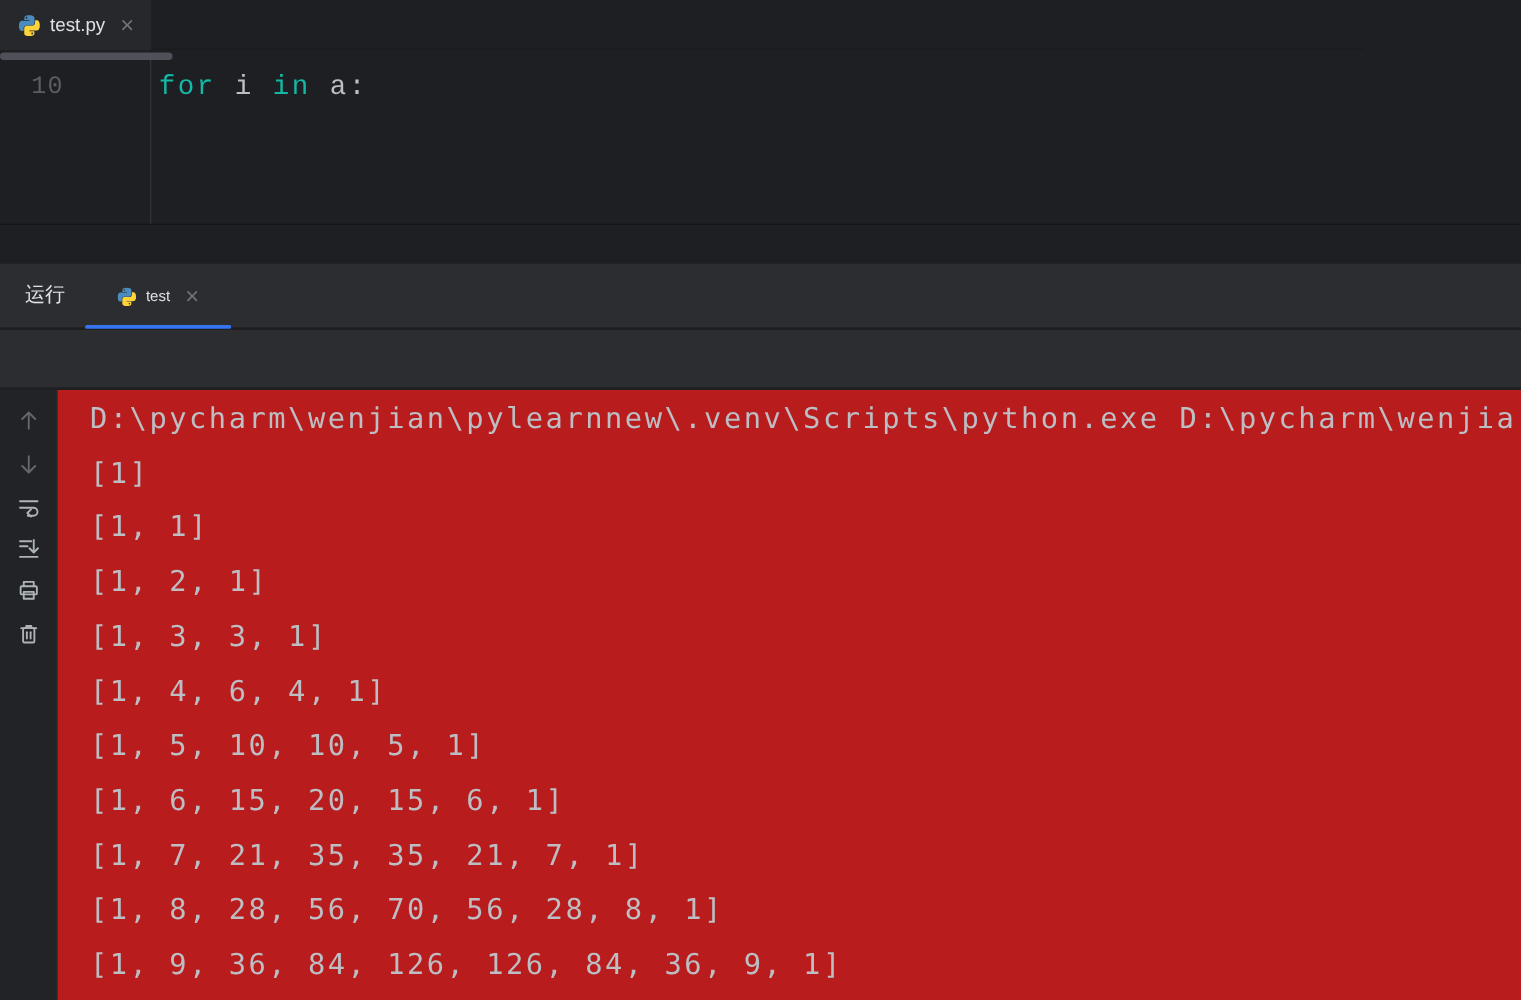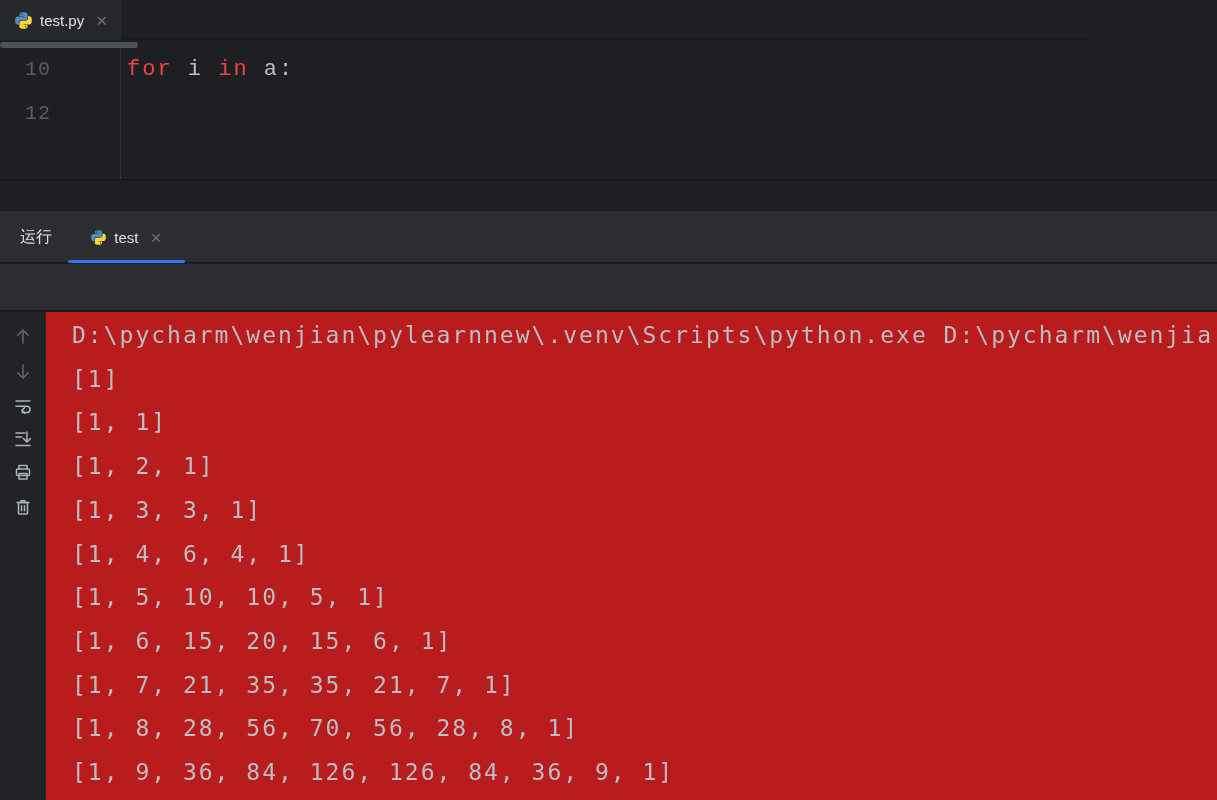--- a/index.html
+++ b/index.html
@@ -17,32 +17,32 @@
             background:#4E5157; border-radius:3px; }
 
   
   .editor-area { position:absolute; top:48px; left:0; width:1217px; height:132px;
                  background:#1E1F22; border-bottom:1px solid #141517;
                  font-family:Liberation Mono, monospace; }
   .gutter-sep { position:absolute; left:120px; top:0; width:1px; height:100%; background:#313438; }
   .ed-line { position:relative; height:44px; line-height:44px; white-space:pre; }
   .ln { position:absolute; left:25px; color:#5A5D63; font-size:20px; letter-spacing:1px; }
   .code { margin-left:127px; font-size:22px; letter-spacing:2px; color:#BCBEC4; }
-  .tok-kw { color:#ef4444; }
+  .tok-kw { color:#14b8a6; }
   .tok-fn { color:#9B8CE8; }
   .tok-pl { color:#BCBEC4; }
 
   
   .run-header { position:absolute; top:211px; left:0; width:1217px; height:52px;
                 background:#2B2D30; border-bottom:1px solid #1a1b1d; }
   .run-title { position:absolute; left:20px; top:0; height:39px; line-height:52px;
                color:#DFE1E5; font-size:16px; }
   .run-tab { position:absolute; left:68px; top:0; height:52px; width:117px;
              display:flex; align-items:center; justify-content:center; gap:8px; cursor:pointer; }
-  .run-tab .tab-label { font-size:15px; }
+  .run-tab .tab-label { font-size:12px; }
   .tab-underline { position:absolute; left:0; bottom:0; width:117px; height:3px;
                    border-radius:2px; }
 
   
   .run-toolbar { position:absolute; top:264px; left:0; width:1217px; height:47px;
                  background:#2B2D30; border-bottom:1px solid #1a1b1d; }
   .tb-icon { position:absolute; top:276px; width:24px; height:24px; cursor:pointer; }
   .tb-sep { position:absolute; left:70px; top:272px; width:1px; height:31px; background:#3e4044; }
 
   
@@ -71,21 +71,20 @@
     <span class="tab-label">test.py</span>
     <span class="tab-close">×</span>
   </div>
 </div>
 <div class="hthumb"></div>
 
 <div class="editor-area">
   <div class="gutter-sep"></div>
   <div id="editor-lines">
       <div class="ed-line"><span class="ln">10</span><span class="code"><span class="tok-kw">for</span><span class="tok-pl"> i </span><span class="tok-kw">in</span><span class="tok-pl"> a:</span></span></div>
-      <div class="ed-line"><span class="ln">12</span><span class="code"></span></div>
     </div>
 </div>
 
 <div class="run-header">
   <span class="run-title">运行</span>
   <div class="run-tab">
     <span>
       <svg width="15" height="15" viewBox="0 0 128 128">
         <path fill="#4B8BBE" d="M63.9 1.5c-32.2 0-30.2 14-30.2 14l.1 14.5h30.8v4.3H21.5S1 31.9 1 64.5c0 32.6 17.9 31.4 17.9 31.4h10.7V80.7s-.6-17.9 17.6-17.9h30.5s17.1.3 17.1-16.5V18.2S97.7 1.5 63.9 1.5zM46.9 11.2c3.1 0 5.5 2.5 5.5 5.5s-2.5 5.5-5.5 5.5-5.5-2.5-5.5-5.5 2.4-5.5 5.5-5.5z"></path>
         <path fill="#FFD43B" d="M64.1 126.5c32.2 0 30.2-14 30.2-14l-.1-14.5H63.5v-4.3h42.8s20.5 2.3 20.5-30.3c0-32.6-17.9-31.4-17.9-31.4h-10.7v15.2s.6 17.9-17.6 17.9H50.1s-17.1-.3-17.1 16.5v27.7s-2.6 17.2 31.1 17.2zm17-9.7c-3.1 0-5.5-2.5-5.5-5.5s2.5-5.5 5.5-5.5 5.5 2.5 5.5 5.5-2.4 5.5-5.5 5.5z"></path>

